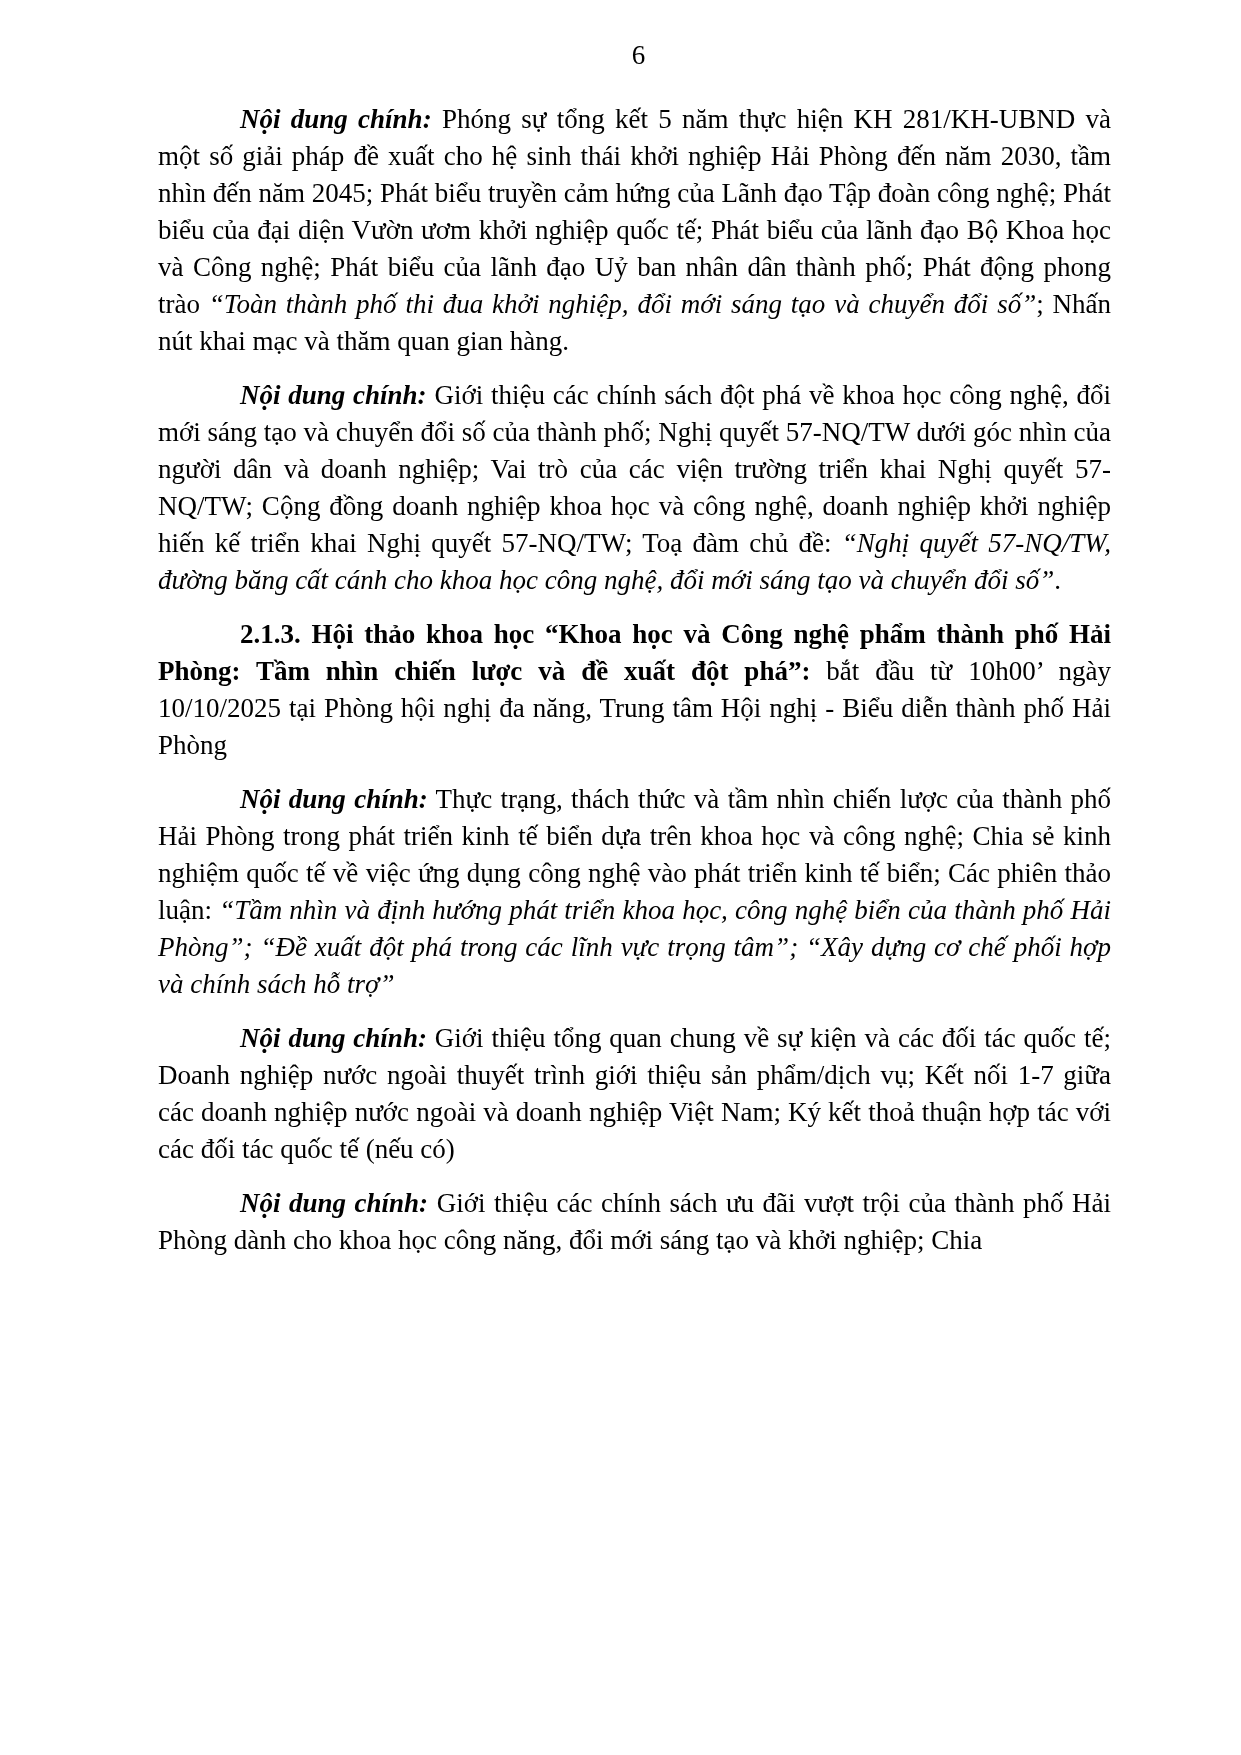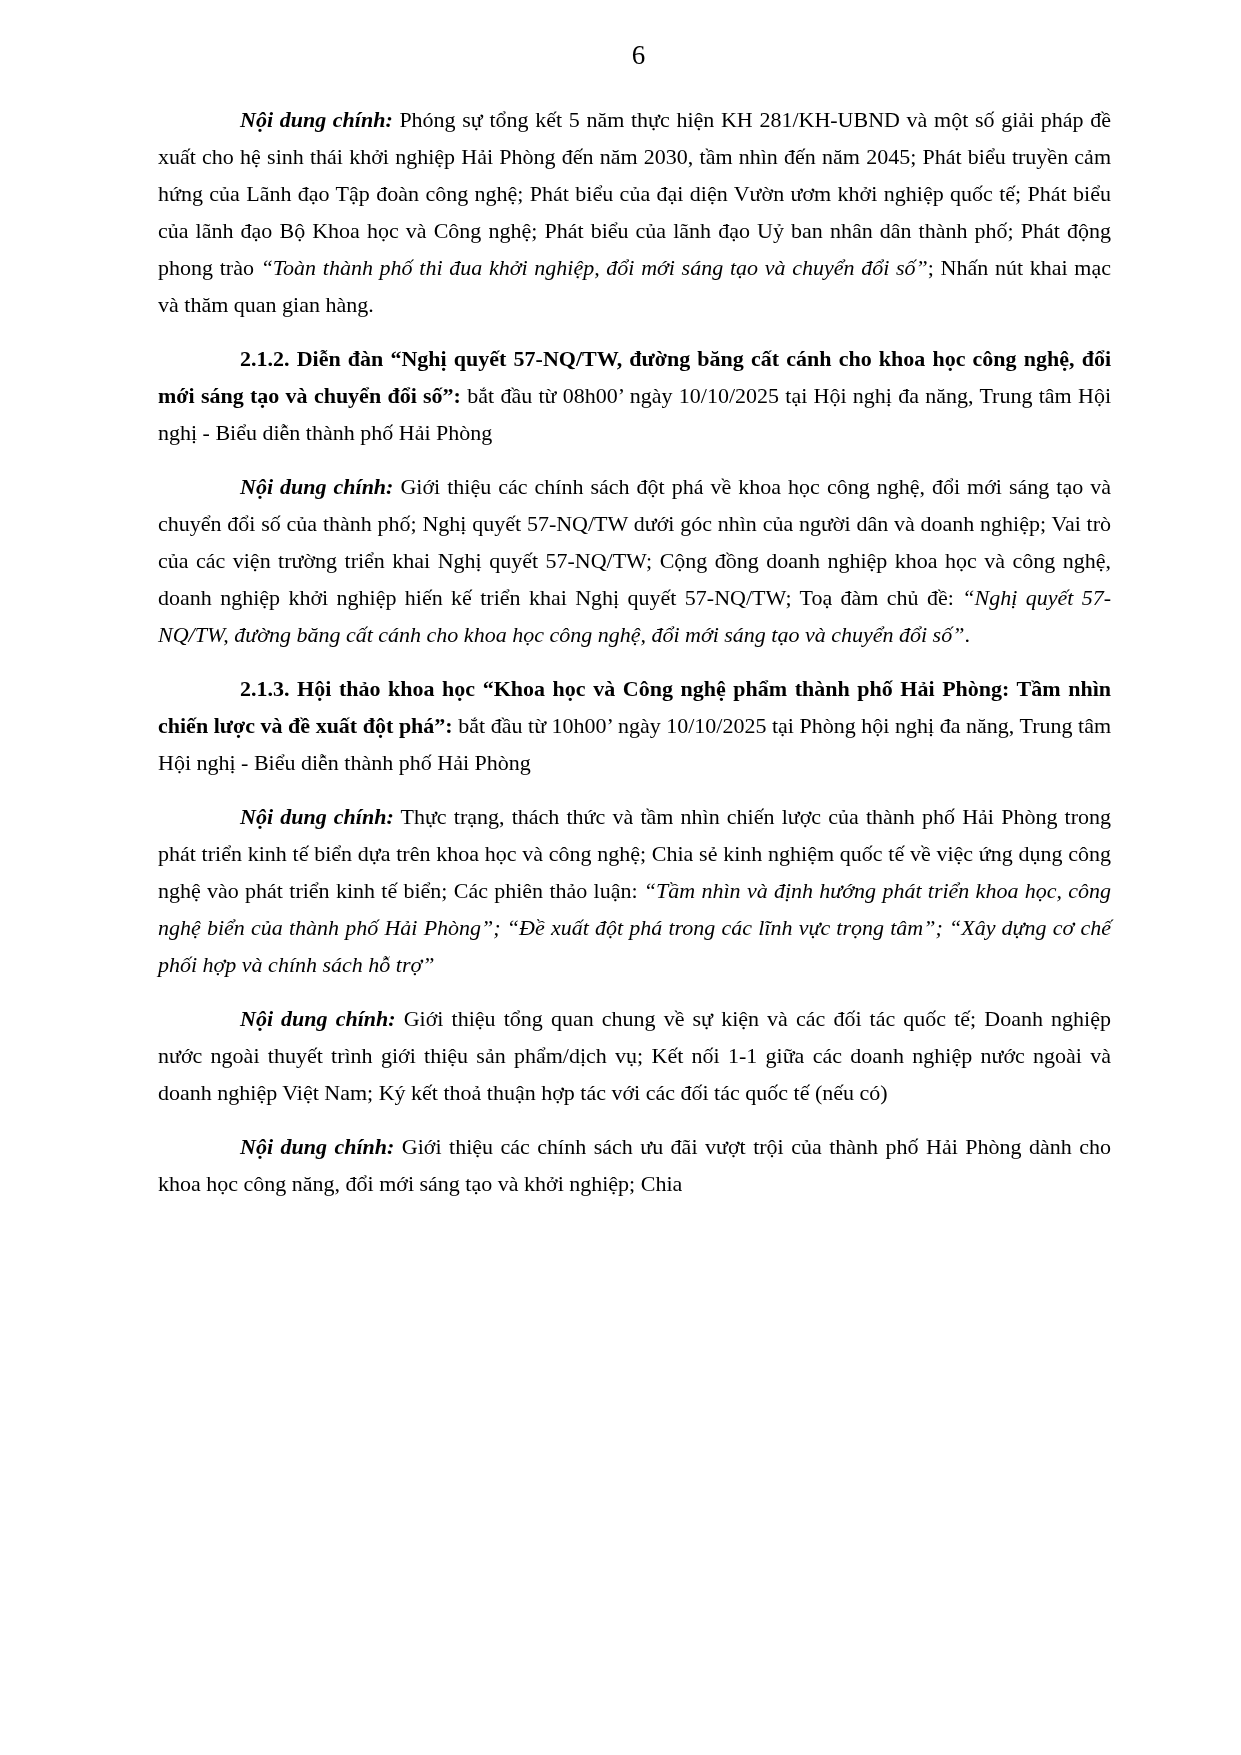--- a/index.html
+++ b/index.html
@@ -26,39 +26,38 @@
     line-height: 30px;
   }
   .doc-body {
     position: absolute;
     top: 101px;
     left: 158px;
     width: 961px;
   }
   .para {
     margin: 0 8px 17px 0;
-    font-size: 22px;
+    font-size: 27px;
     line-height: 37px;
     text-align: justify;
     text-indent: 82px;
   }
   .run-regular    { font-weight: 400; font-style: normal; }
   .run-bold       { font-weight: 700; font-style: normal; }
   .run-italic     { font-weight: 400; font-style: italic; }
   .run-bolditalic { font-weight: 700; font-style: italic; }
 </style>
 </head>
 <body>
 
 <div class="page">
   <header class="page-header">
     <span>6</span>
   </header>
   <main class="doc-body">
       <p class="para"><span class="run-bolditalic">Nội dung chính:</span><span class="run-regular"> Phóng sự tổng kết 5 năm thực hiện KH 281/KH-UBND và một số giải pháp đề xuất cho hệ sinh thái khởi nghiệp Hải Phòng đến năm 2030, tầm nhìn đến năm 2045; Phát biểu truyền cảm hứng của Lãnh đạo Tập đoàn công nghệ; Phát biểu của đại diện Vườn ươm khởi nghiệp quốc tế; Phát biểu của lãnh đạo Bộ Khoa học và Công nghệ; Phát biểu của lãnh đạo Uỷ ban nhân dân thành phố; Phát động phong trào </span><span class="run-italic">“Toàn thành phố thi đua khởi nghiệp, đổi mới sáng tạo và chuyển đổi số”</span><span class="run-regular">; Nhấn nút khai mạc và thăm quan gian hàng.</span></p>
-      <p class="para"><span class="run-bold">2.1.2. Diễn đàn “Nghị quyết 57-NQ/TW, đường băng cất cánh cho khoa học công nghệ, đổi mới sáng tạo và chuyển đổi số”:</span><span class="run-regular"> bắt đầu từ 08h00’ ngày 10/10/2025 tại Hội nghị đa năng, Trung tâm Hội nghị - Biểu diễn thành phố Hải Phòng</span></p>
       <p class="para"><span class="run-bolditalic">Nội dung chính:</span><span class="run-regular"> Giới thiệu các chính sách đột phá về khoa học công nghệ, đổi mới sáng tạo và chuyển đổi số của thành phố; Nghị quyết 57-NQ/TW dưới góc nhìn của người dân và doanh nghiệp; Vai trò của các viện trường triển khai Nghị quyết 57-NQ/TW; Cộng đồng doanh nghiệp khoa học và công nghệ, doanh nghiệp khởi nghiệp hiến kế triển khai Nghị quyết 57-NQ/TW; Toạ đàm chủ đề: </span><span class="run-italic">“Nghị quyết 57-NQ/TW, đường băng cất cánh cho khoa học công nghệ, đổi mới sáng tạo và chuyển đổi số”</span><span class="run-regular">.</span></p>
       <p class="para"><span class="run-bold">2.1.3. Hội thảo khoa học “Khoa học và Công nghệ phẩm thành phố Hải Phòng: Tầm nhìn chiến lược và đề xuất đột phá”:</span><span class="run-regular"> bắt đầu từ 10h00’ ngày 10/10/2025 tại Phòng hội nghị đa năng, Trung tâm Hội nghị - Biểu diễn thành phố Hải Phòng</span></p>
       <p class="para"><span class="run-bolditalic">Nội dung chính:</span><span class="run-regular"> Thực trạng, thách thức và tầm nhìn chiến lược của thành phố Hải Phòng trong phát triển kinh tế biển dựa trên khoa học và công nghệ; Chia sẻ kinh nghiệm quốc tế về việc ứng dụng công nghệ vào phát triển kinh tế biển; Các phiên thảo luận: </span><span class="run-italic">“Tầm nhìn và định hướng phát triển khoa học, công nghệ biển của thành phố Hải Phòng”; “Đề xuất đột phá trong các lĩnh vực trọng tâm”; “Xây dựng cơ chế phối hợp và chính sách hỗ trợ”</span></p>
-      <p class="para"><span class="run-bolditalic">Nội dung chính:</span><span class="run-regular"> Giới thiệu tổng quan chung về sự kiện và các đối tác quốc tế; Doanh nghiệp nước ngoài thuyết trình giới thiệu sản phẩm/dịch vụ; Kết nối 1-1 giữa các doanh nghiệp nước ngoài và doanh nghiệp Việt Nam; Ký kết thoả thuận hợp tác với các đối tác quốc tế (nếu có)</span></p>
+      <p class="para"><span class="run-bolditalic">Nội dung chính:</span><span class="run-regular"> Giới thiệu tổng quan chung về sự kiện và các đối tác quốc tế; Doanh nghiệp nước ngoài thuyết trình giới thiệu sản phẩm/dịch vụ; Kết nối 1-7 giữa các doanh nghiệp nước ngoài và doanh nghiệp Việt Nam; Ký kết thoả thuận hợp tác với các đối tác quốc tế (nếu có)</span></p>
       <p class="para"><span class="run-bolditalic">Nội dung chính:</span><span class="run-regular"> Giới thiệu các chính sách ưu đãi vượt trội của thành phố Hải Phòng dành cho khoa học công năng, đổi mới sáng tạo và khởi nghiệp; Chia</span></p>
     </main>
 </div>
 
 </body></html>

